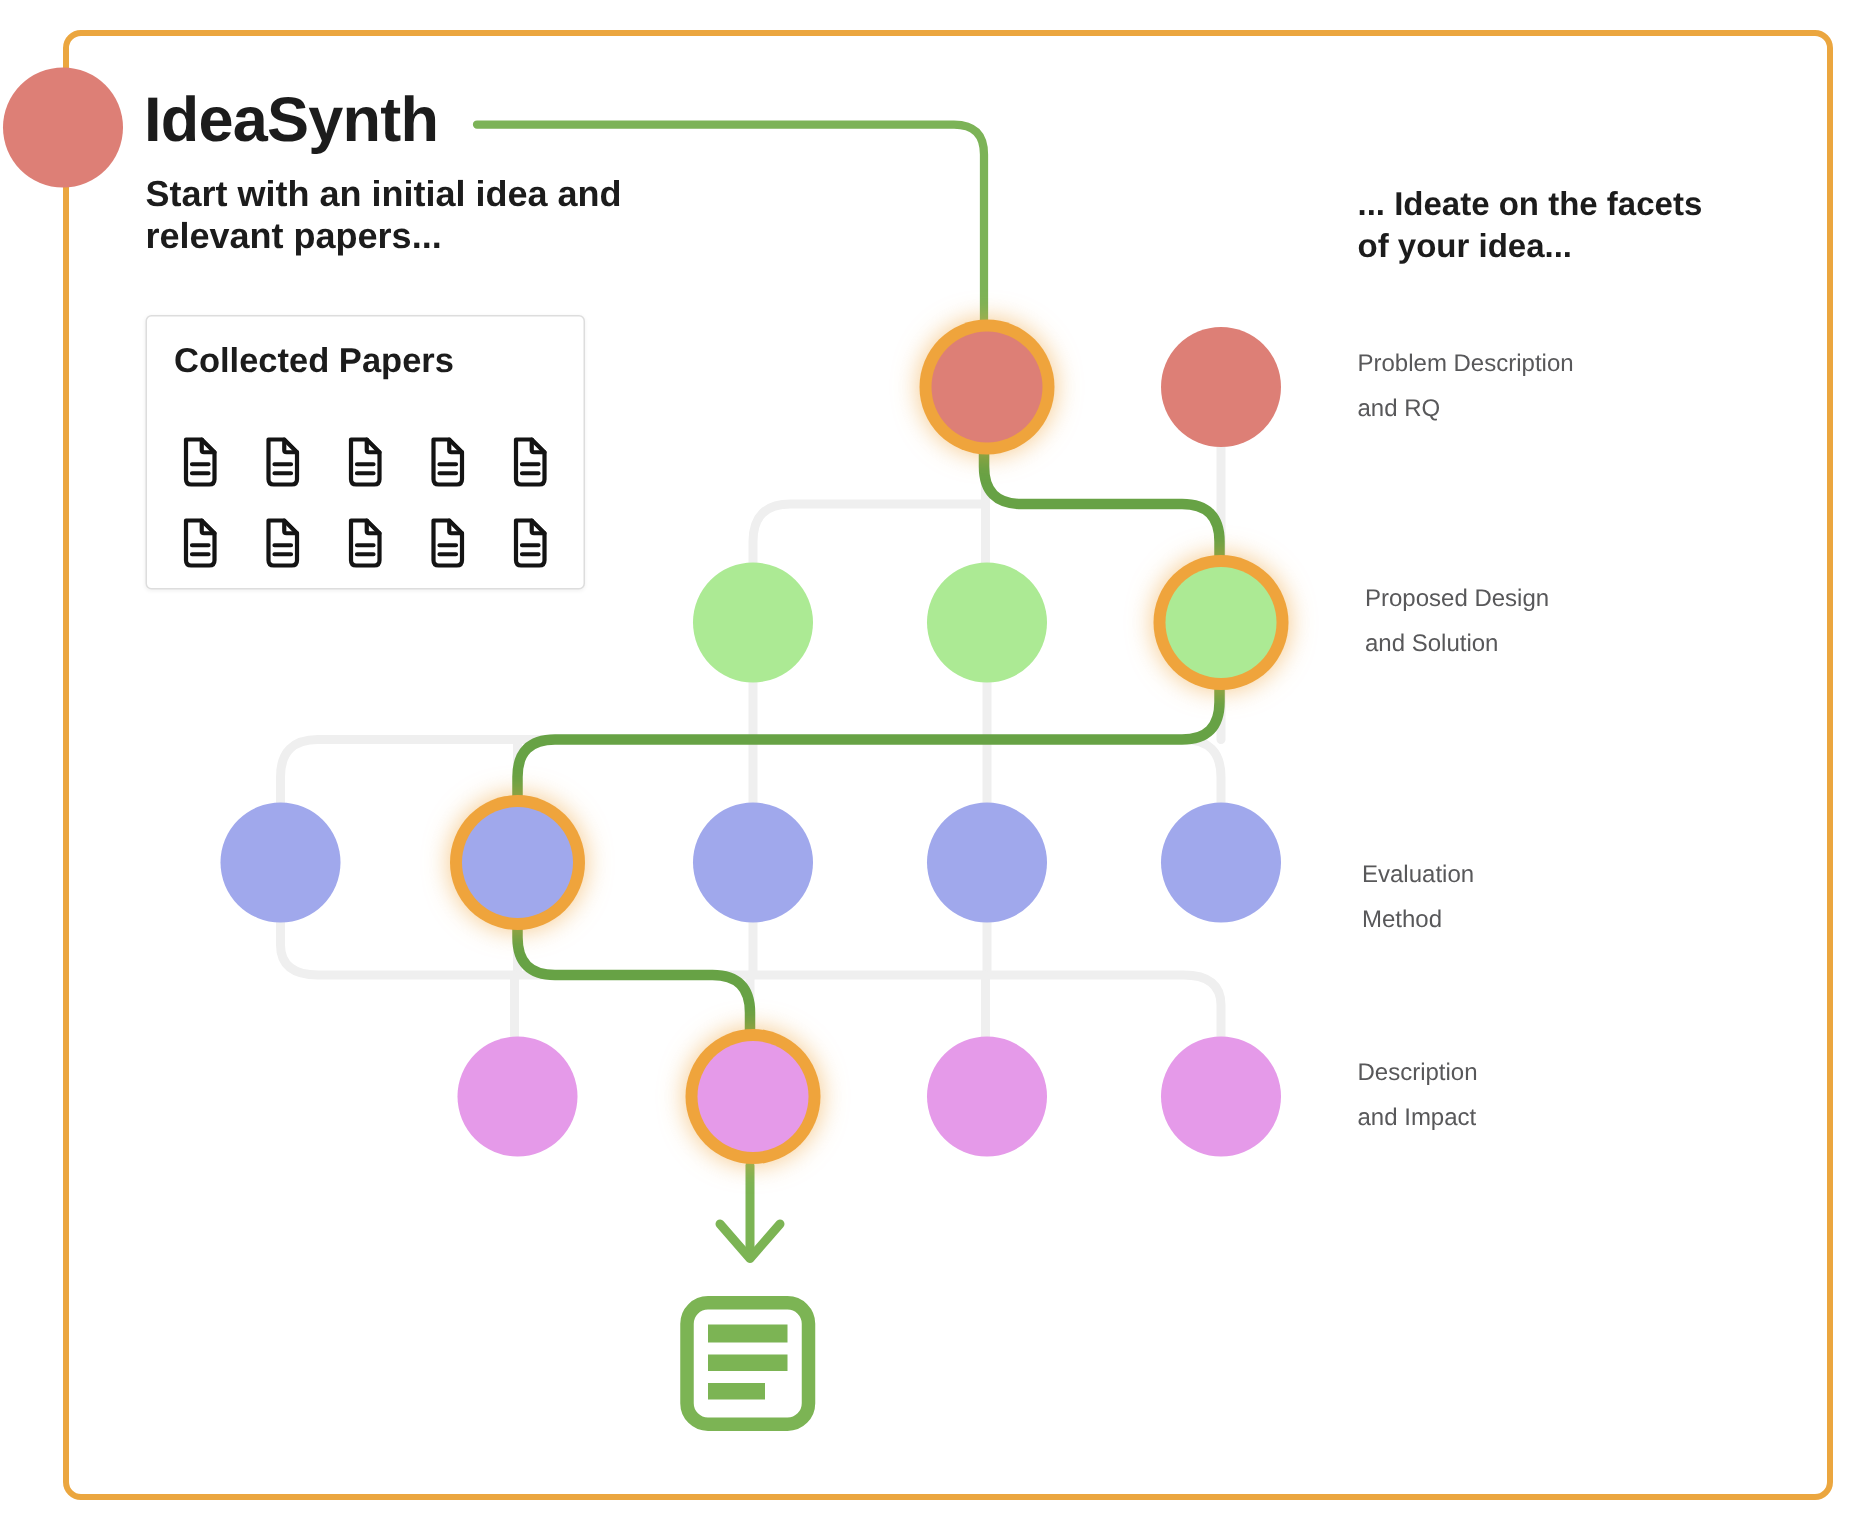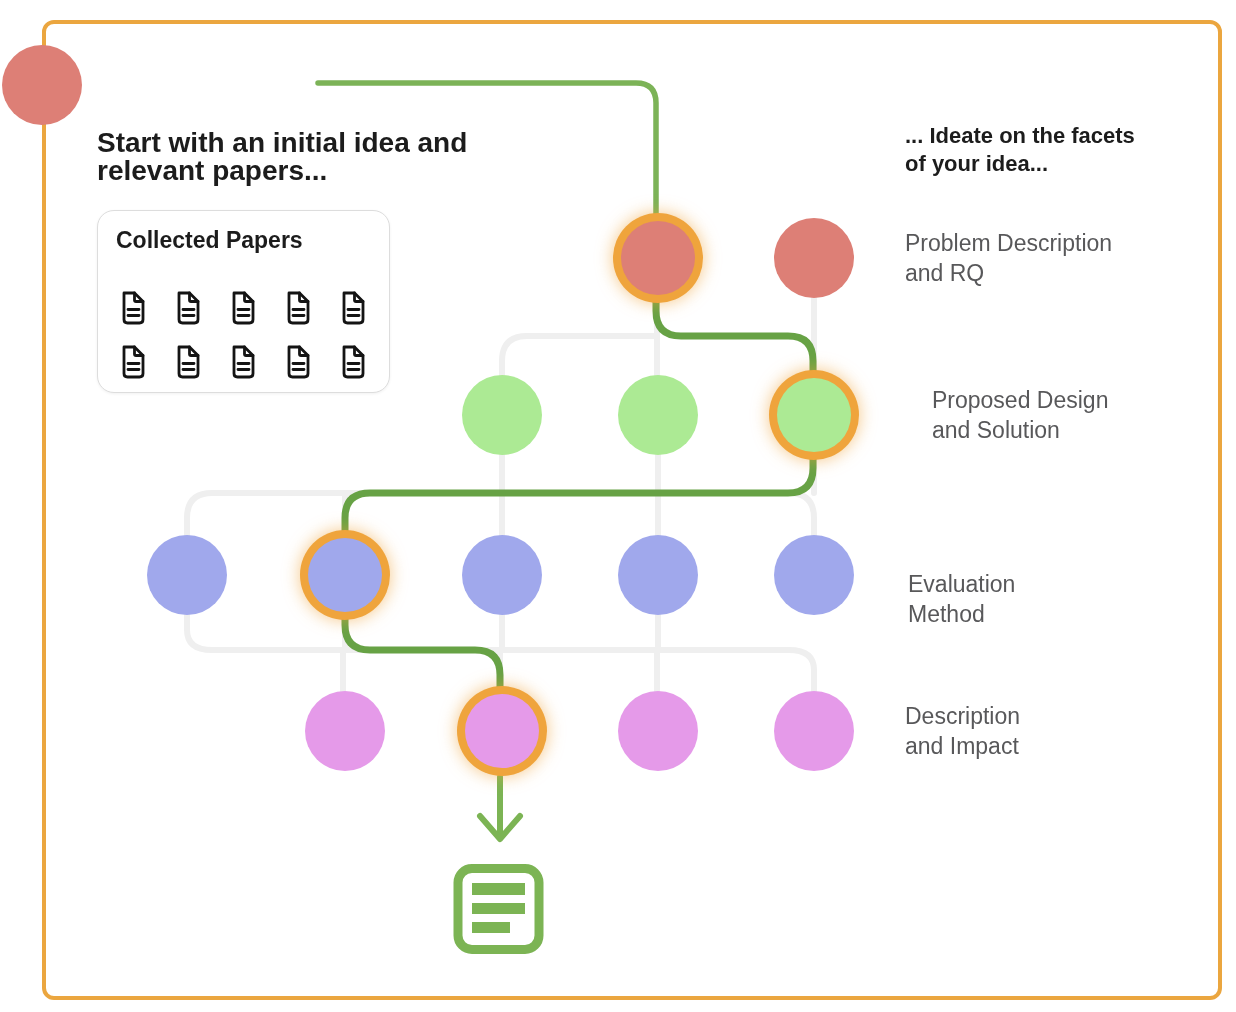--- a/index.html
+++ b/index.html
@@ -12,30 +12,30 @@
     border:4px solid var(--frame-orange,#EBA63F);border-radius:12px;box-sizing:border-box;z-index:0;
   }
   .logo-circle{
     position:absolute;left:2px;top:45px;width:80px;height:80px;border-radius:50%;
     background:var(--logo-salmon,#DD7F76);z-index:5;
   }
   .app-title{
     position:absolute;left:96px;top:56px;font-size:42px;font-weight:bold;letter-spacing:-0.5px;z-index:3;
   }
   .intro-text{
-    position:absolute;left:97px;top:116px;font-size:28px;font-weight:bold;line-height:28px;
-    white-space:pre-line;z-index:3;margin-top:13px;
+    position:absolute;left:97px;top:116px;font-size:24px;font-weight:bold;line-height:28px;
+    white-space:pre-line;z-index:3;
   }
   .ideate-text{
     position:absolute;left:905px;top:122px;font-size:22px;font-weight:bold;line-height:28px;
     white-space:pre-line;z-index:3;
   }
   .papers-card{
     position:absolute;left:97px;top:210px;width:293px;height:183px;background:#fff;
-    border:1.5px solid var(--card-border,#ddd);border-radius:17px;box-sizing:border-box;
+    border:1.5px solid var(--card-border,#ddd);border-radius:4px;box-sizing:border-box;
     box-shadow:0 1px 3px rgba(0,0,0,0.06);z-index:3;
   }
   .papers-title{position:absolute;left:18px;top:16px;font-size:23px;font-weight:bold;}
   .papers-grid{
     position:absolute;left:21px;top:80px;display:grid;
     grid-template-columns:repeat(5,26px);column-gap:29px;row-gap:20px;
   }
   .paper-icon{width:26px;height:34px;stroke:#141414;fill:none;stroke-width:2.8;
     stroke-linecap:round;stroke-linejoin:round;}
   svg.overlay{position:absolute;left:0;top:0;z-index:1;}
@@ -44,40 +44,41 @@
   .route-title{fill:none;stroke:var(--title-line-green,#7CB357);stroke-width:5.5;stroke-linecap:round;}
   .arrow{fill:none;stroke:var(--icon-green,#7CB454);stroke-width:6;stroke-linecap:round;stroke-linejoin:round;}
   #nodes .node{
     position:absolute;width:80px;height:80px;border-radius:50%;transform:translate(-50%,-50%);z-index:2;
   }
   #nodes .node.hl{
     width:74px;height:74px;
     box-shadow:0 0 0 8px var(--highlight-orange,#EFA43C),0 0 16px 9px rgba(239,164,60,0.55);
   }
   .facet-label{
-    position:absolute;font-size:23px;line-height:30px;color:var(--label-gray,#58585A);
+    position:absolute;font-size:16px;line-height:30px;color:var(--label-gray,#58585A);
     white-space:pre-line;z-index:3;
   }
   .compose-text{
     position:absolute;left:575px;top:872px;font-size:23px;font-weight:bold;line-height:31px;
     white-space:pre-line;z-index:3;
   }
   .doc-icon{position:absolute;left:452px;top:863px;z-index:3;}
   .doc-icon .outline{fill:none;stroke:var(--icon-green,#7CB454);stroke-width:9;}
   .doc-icon .bar{fill:var(--icon-green,#7CB454);}
 </style>
 </head>
 <body>
 
 <div class="canvas">
 
   <div class="frame"></div>
 
   <div class="logo-circle"></div>
 
+  <div class="app-title">IdeaSynth</div>
   <div class="intro-text">Start with an initial idea and
 relevant papers...</div>
   <div class="ideate-text">... Ideate on the facets
 of your idea...</div>
 
   <div class="papers-card">
     <div class="papers-title">Collected Papers</div>
     <div class="papers-grid" id="papers-grid">
         <svg class="paper-icon" viewBox="0 0 26 34">
       <path d="M5 2 H15.5 L24 10.5 V28.5 Q24 32 20.5 32 H8.5 Q5 32 5 28.5 Z"></path>
@@ -170,21 +171,21 @@
       <div class="node" style="left: 658px; top: 575px; background: rgb(160, 168, 236);"></div>
       <div class="node" style="left: 814px; top: 575px; background: rgb(160, 168, 236);"></div>
       <div class="node" style="left: 345px; top: 731px; background: rgb(229, 154, 233);"></div>
       <div class="node hl" style="left: 502px; top: 731px; background: rgb(229, 154, 233);"></div>
       <div class="node" style="left: 658px; top: 731px; background: rgb(229, 154, 233);"></div>
       <div class="node" style="left: 814px; top: 731px; background: rgb(229, 154, 233);"></div>
     </div>
 
   <div class="facet-label" style="left:905px;top:228px;">Problem Description
 and RQ</div>
-  <div class="facet-label" style="left:932px;top:385px;">Proposed Design
+  <div class="facet-label" style="left:910px;top:385px;">Proposed Design
 and Solution</div>
   <div class="facet-label" style="left:908px;top:545px;margin-top:24px;">Evaluation
 Method</div>
   <div class="facet-label" style="left:905px;top:701px;">Description
 and Impact</div>
 
   <svg class="doc-icon" width="93" height="92" viewBox="0 0 93 92">
     <rect class="outline" x="6" y="5.5" width="81" height="81" rx="14"></rect>
     <rect class="bar" x="20" y="20" width="53" height="12"></rect>
     <rect class="bar" x="20" y="40" width="53" height="11"></rect>

